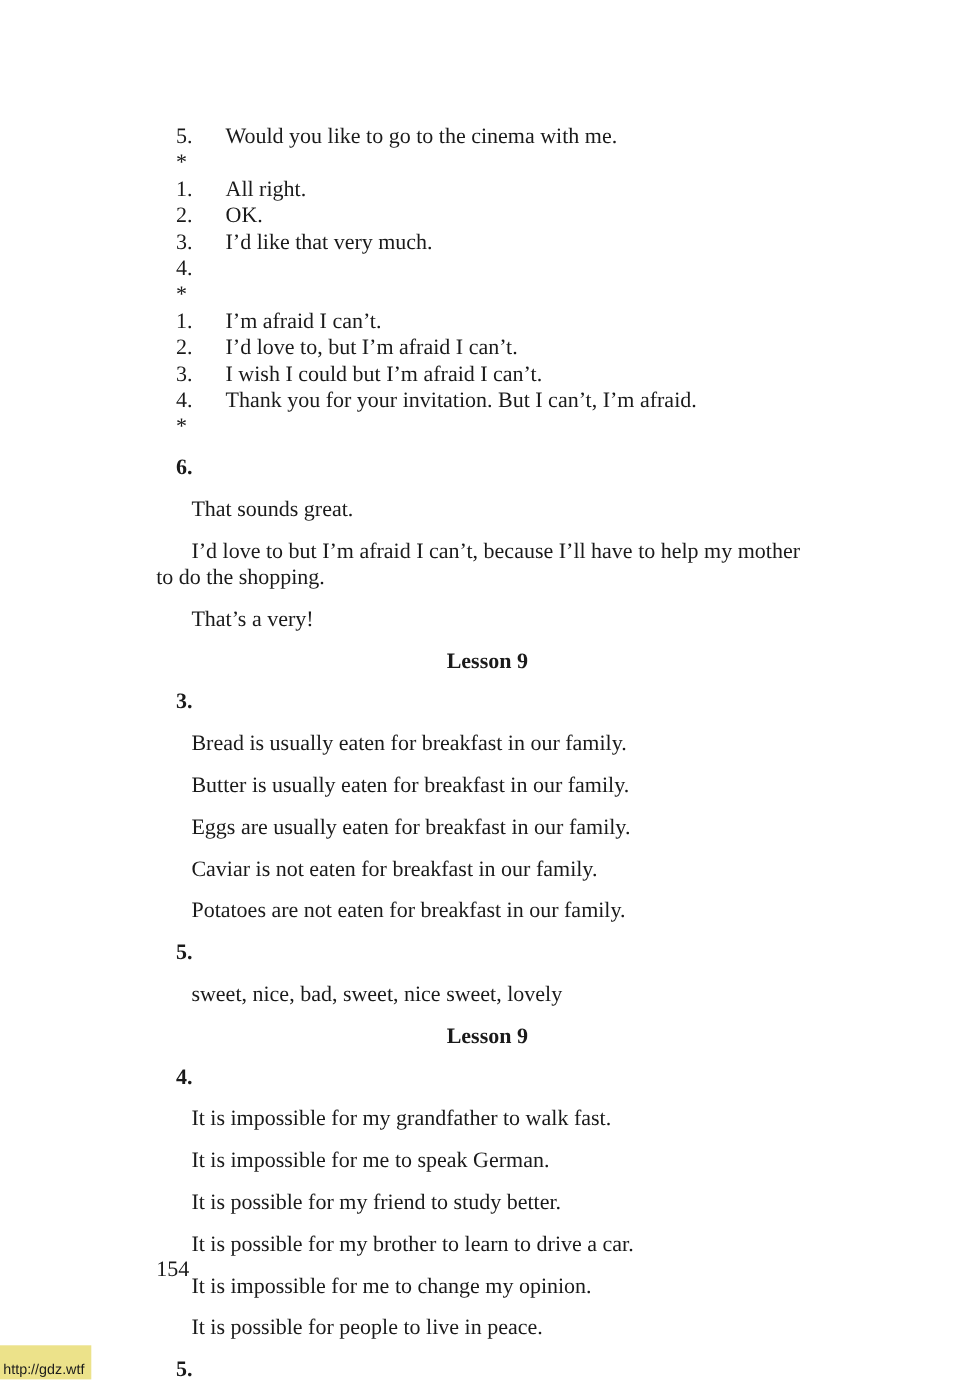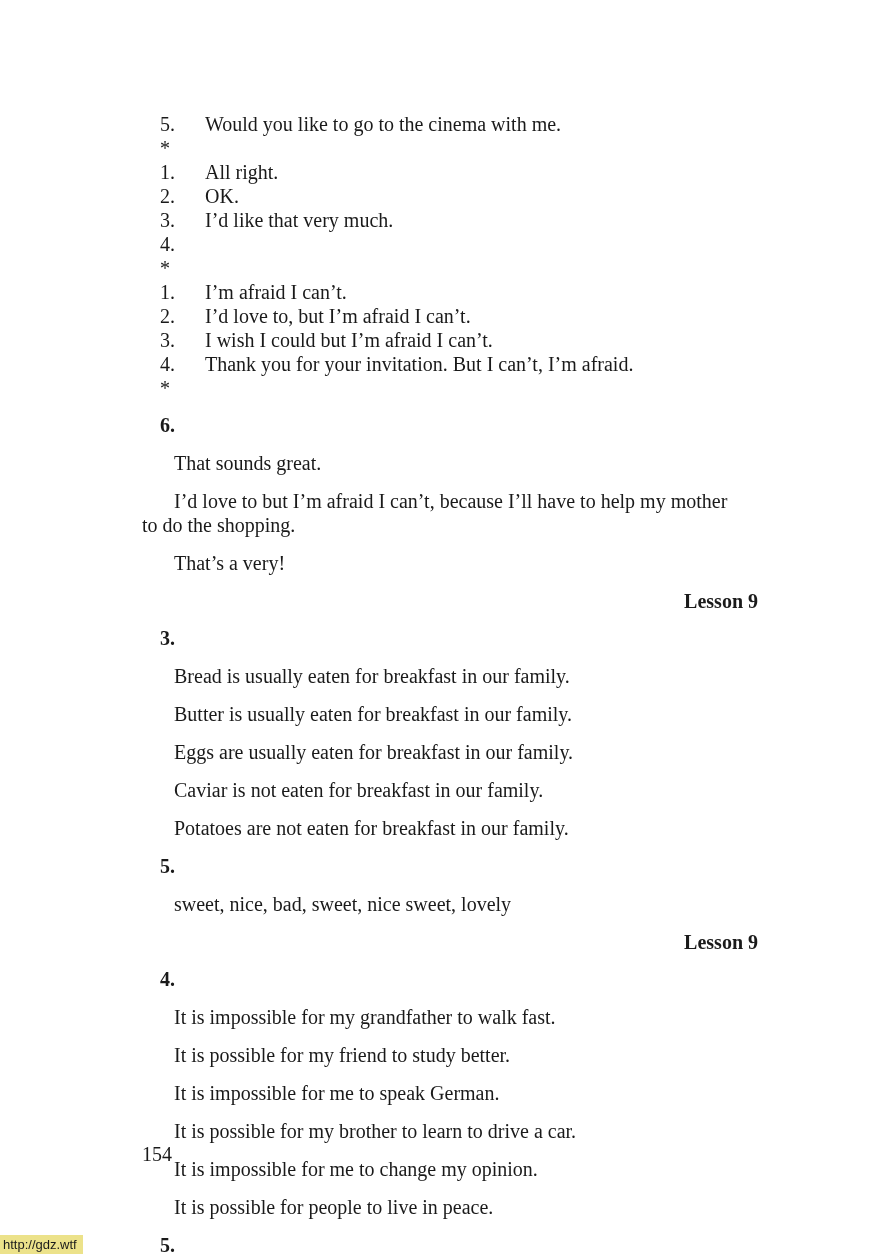--- a/index.html
+++ b/index.html
@@ -11,27 +11,27 @@
     font-family:"Liberation Serif","DejaVu Serif",serif;
     font-size:20px;line-height:24px;color:#1a1a1a;
   }
   .content{position:absolute;left:128px;top:112px;width:630px;}
   .row{display:flex;}
   .row .num{margin-left:32px;flex:0 0 45px;width:45px;}
   .row .txt{flex:1 1 auto;}
   .star{margin-left:32px;}
   .ex-num{margin-left:32px;font-weight:bold;margin-top:13px;}
   .para{margin:14px;text-indent:32px;}
-  .lesson{font-weight:bold;text-align:right;margin:14px 0 9px 0;}
+  .lesson{font-weight:bold;text-align:center;margin:14px 0 9px 0;}
   .pagenum{position:absolute;left:142px;top:1142px;}
   .watermark{
     position:absolute;left:0;bottom:2px;
     background:#ece28a;color:#1b1b1b;
     font-family:"Liberation Sans","DejaVu Sans",sans-serif;
-    font-size:13px;line-height:15px;padding:2px 6px 2px 3px;
+    font-size:13px;line-height:15px;padding:14px 6px 2px 3px;
   }
 </style>
 </head>
 <body>
 
 <div class="page">
   <div class="content">
 
     <div class="row">
       <span class="num">5.</span>
@@ -88,22 +88,22 @@
     <p class="para">Caviar is not eaten for breakfast in our family.</p>
     <p class="para">Potatoes are not eaten for breakfast in our family.</p>
 
     <div class="ex-num">5.</div>
     <p class="para">sweet, nice, bad, sweet, nice sweet, lovely</p>
 
     <div class="lesson">Lesson 9</div>
 
     <div class="ex-num">4.</div>
     <p class="para">It is impossible for my grandfather to walk fast.</p>
+    <p class="para">It is impossible for me to speak German.</p>
     <p class="para">It is possible for my friend to study better.</p>
-    <p class="para">It is impossible for me to speak German.</p>
     <p class="para">It is possible for my brother to learn to drive a car.</p>
     <p class="para">It is impossible for me to change my opinion.</p>
     <p class="para">It is possible for people to live in peace.</p>
 
     <div class="ex-num">5.</div>
     <div class="row">
       <span class="num">1.</span>
       <span class="txt">I’m just thinking it over.</span>
     </div>
 

